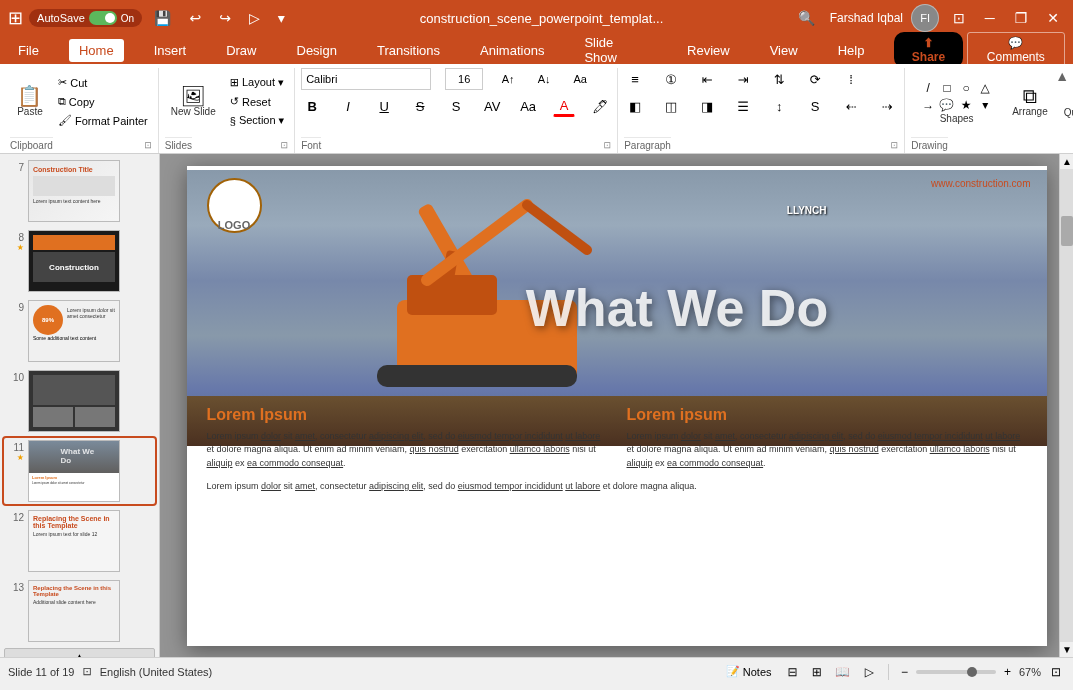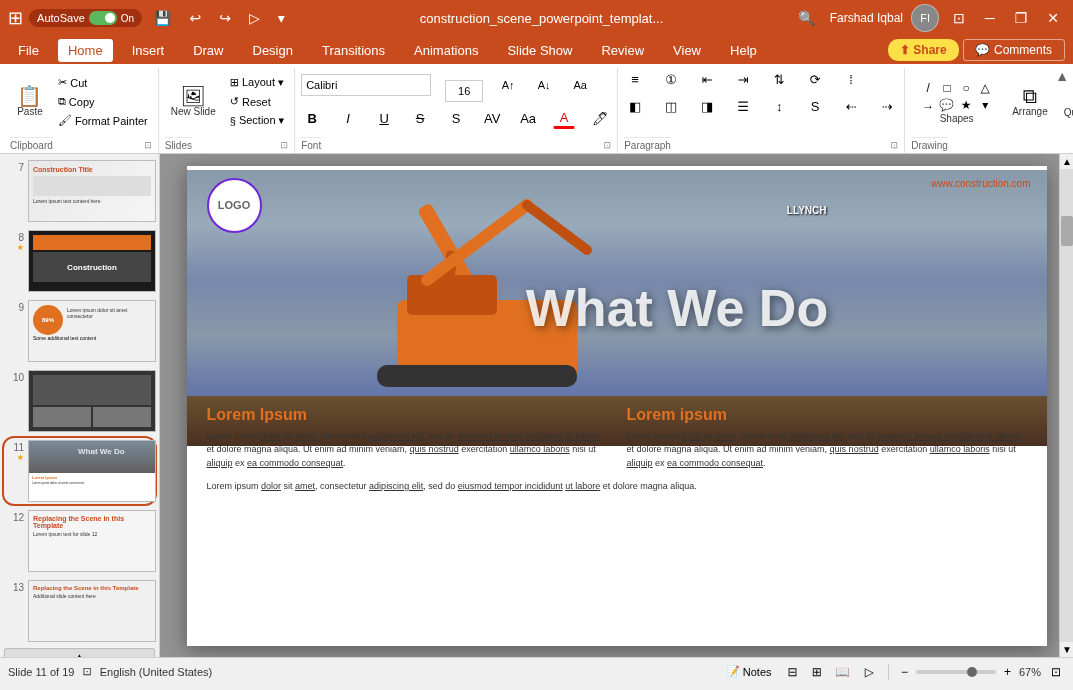--- a/index.html
+++ b/index.html
@@ -26,26 +26,26 @@
 
     
     .menu-bar {
       background: #c84b1e;
       height: 28px;
       display: flex;
       align-items: center;
       padding: 0 8px;
       color: white;
       font-size: 13px;
-      gap: 9px;
+      gap: 20px;
     }
     .menu-item { padding: 4px 10px; cursor: pointer; border-radius: 3px; }
     .menu-item.active { background: #ffffff; color: #c84b1e; }
     .menu-right { margin-left: auto; display: flex; gap: 4px; }
-    .share-btn { background: #fde047; color: #c84b1e; border: none; border-radius: 10px; padding: 3px 12px; font-size: 12px; cursor: pointer; font-weight: 600; display: flex; align-items: center; gap: 4px; }
+    .share-btn { background: #000000; color: #c84b1e; border: none; border-radius: 10px; padding: 3px 12px; font-size: 12px; cursor: pointer; font-weight: 600; display: flex; align-items: center; gap: 4px; }
     .comments-btn { background: transparent; color: white; border: 1px solid rgba(255,255,255,0.5); border-radius: 3px; padding: 3px 12px; font-size: 12px; cursor: pointer; display: flex; align-items: center; gap: 4px; }
 
     
     .ribbon {
       background: #ffffff;
       border-bottom: 1px solid #d0d0d0;
       display: flex;
       align-items: stretch;
       padding: 4px 4px 0 4px;
       min-height: 90px;
@@ -53,21 +53,21 @@
     }
     .ribbon-group { display: flex; flex-direction: column; align-items: stretch; border-right: 1px solid #e0e0e0; padding: 0 6px; min-width: fit-content; }
     .ribbon-group:last-child { border-right: none; }
     .ribbon-group-content { display: flex; align-items: center; gap: 4px; flex: 1; padding-bottom: 2px; }
     .ribbon-group-label { font-size: 10px; color: #666; text-align: center; padding: 2px 0; border-top: 1px solid #e8e8e8; margin-top: auto; }
     .ribbon-btn { display: flex; flex-direction: column; align-items: center; justify-content: center; padding: 4px 6px; border: none; background: none; cursor: pointer; border-radius: 3px; font-size: 10px; min-width: 40px; }
     .ribbon-icon { font-size: 20px; line-height: 1; }
     .ribbon-btn-label { font-size: 10px; color: #333; white-space: nowrap; }
     .ribbon-col { display: flex; flex-direction: column; gap: 2px; }
     .ribbon-small-btn { display: flex; align-items: center; gap: 3px; padding: 2px 4px; border: none; background: none; cursor: pointer; border-radius: 2px; font-size: 11px; white-space: nowrap; }
-    .font-size-box { width: 38px; height: 22px; border: 1px solid #ccc; text-align: center; font-size: 11px; margin-top: 12px; }
+    .font-size-box { width: 38px; height: 22px; border: 1px solid #ccc; text-align: center; font-size: 11px; }
     .font-name-box { width: 130px; height: 22px; border: 1px solid #ccc; font-size: 11px; padding: 0 4px; }
     .format-btn { width: 22px; height: 22px; border: 1px solid transparent; background: none; cursor: pointer; font-size: 13px; display: flex; align-items: center; justify-content: center; border-radius: 2px; }
     .bold { font-weight: bold; }
     .italic { font-style: italic; }
     .shapes-btn { display: flex; flex-direction: column; align-items: center; padding: 4px 8px; border: none; background: none; cursor: pointer; border-radius: 3px; font-size: 10px; }
     .quick-styles-btn { display: flex; flex-direction: column; align-items: center; padding: 4px 6px; border: none; background: none; cursor: pointer; border-radius: 3px; font-size: 10px; }
     .editing-btn { display: flex; flex-direction: column; align-items: center; padding: 4px 8px; border: none; background: none; cursor: pointer; border-radius: 3px; font-size: 10px; }
     .dictate-btn { display: flex; flex-direction: column; align-items: center; padding: 4px 8px; border: none; background: none; cursor: pointer; border-radius: 3px; font-size: 10px; background: #f0f0f0; }
     .collapse-btn { position: absolute; right: 4px; top: 4px; background: none; border: none; cursor: pointer; font-size: 14px; color: #666; }
 
@@ -90,25 +90,25 @@
       gap: 4px;
     }
     .slide-thumb {
       display: flex;
       align-items: flex-start;
       gap: 4px;
       padding: 2px;
       cursor: pointer;
       border-radius: 2px;
     }
-    .slide-thumb.active { outline: 2px solid #c84b1e; border-radius: 10px; justify-content: space-between; }
+    .slide-thumb.active { outline: 2px solid #c84b1e; border-radius: 2px; }
     .slide-num { font-size: 10px; color: #666; min-width: 18px; text-align: right; padding-top: 2px; }
     .star { font-size: 8px; color: #f0a000; }
     .thumb-img {
-      width: 128px;
+      width: 92px;
       height: 62px;
       background: #ddd;
       border: 1px solid #bbb;
       overflow: hidden;
       flex-shrink: 0;
       position: relative;
     }
     
     .thumb-7 { background: linear-gradient(135deg, #e8e8e8 0%, #f5f5f5 100%); }
     .thumb-8 { background: #1a1a1a; }
@@ -142,23 +142,23 @@
       box-shadow: 0 4px 20px rgba(0,0,0,0.4);
       overflow: hidden;
     }
     .slide-logo {
       position: absolute;
       top: 12px;
       left: 20px;
       width: 55px;
       height: 55px;
       border-radius: 50%;
-      border: 2px solid #6d28d9;
-      display: flex;
-      align-items: center;
+      border: 2px solid #a16207;
+      display: flex;
+      align-items: flex-end;
       justify-content: center;
       font-size: 11px;
       font-weight: bold;
       color: #666;
       background: white;
       z-index: 10;
     }
     .slide-url {
       position: absolute;
       top: 12px;

